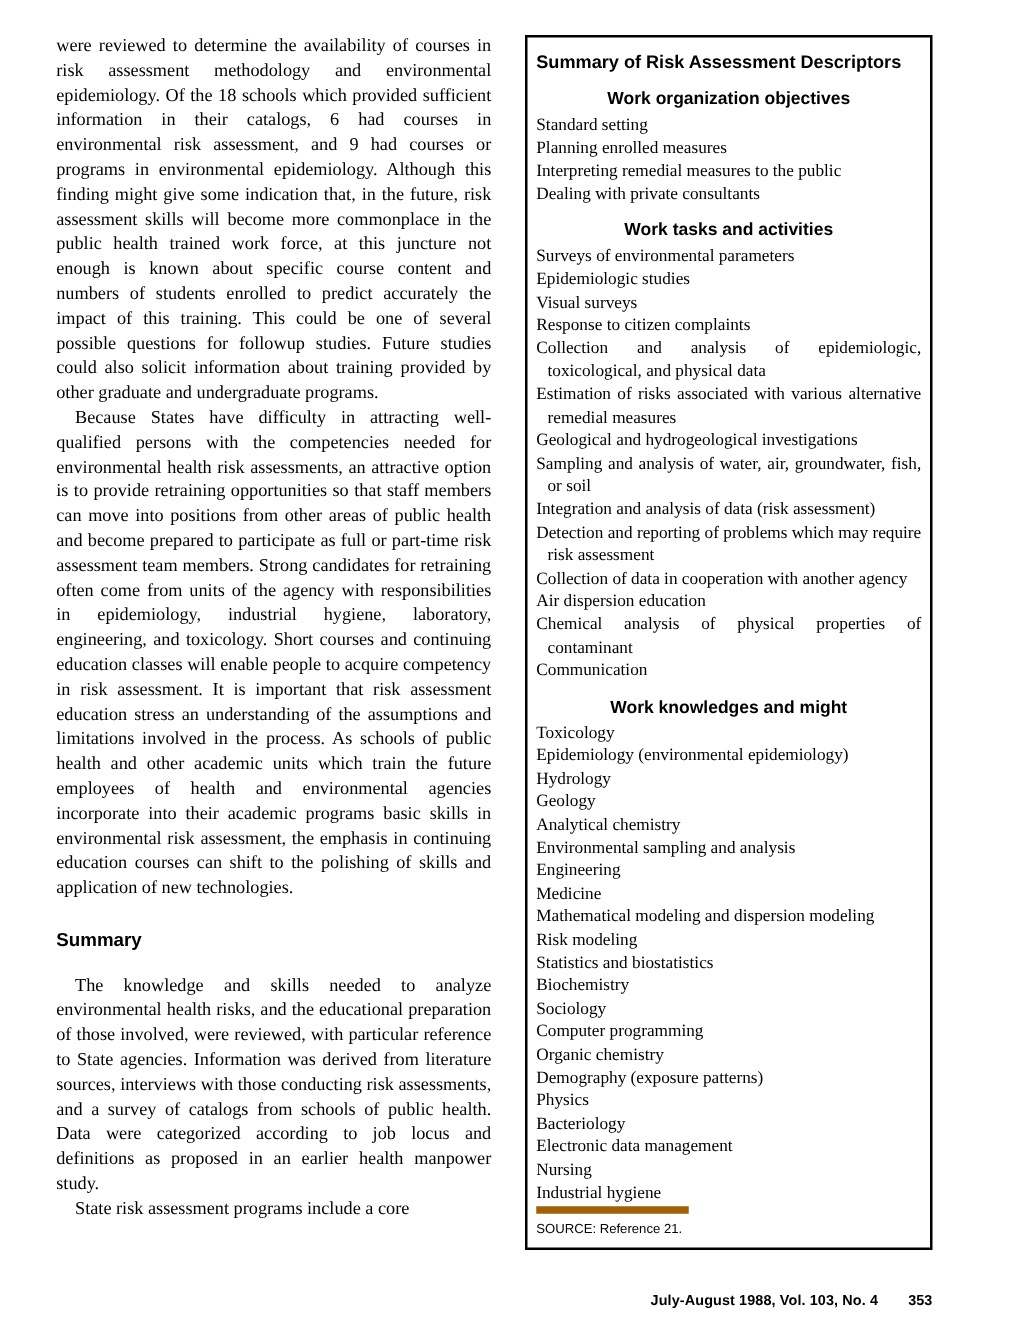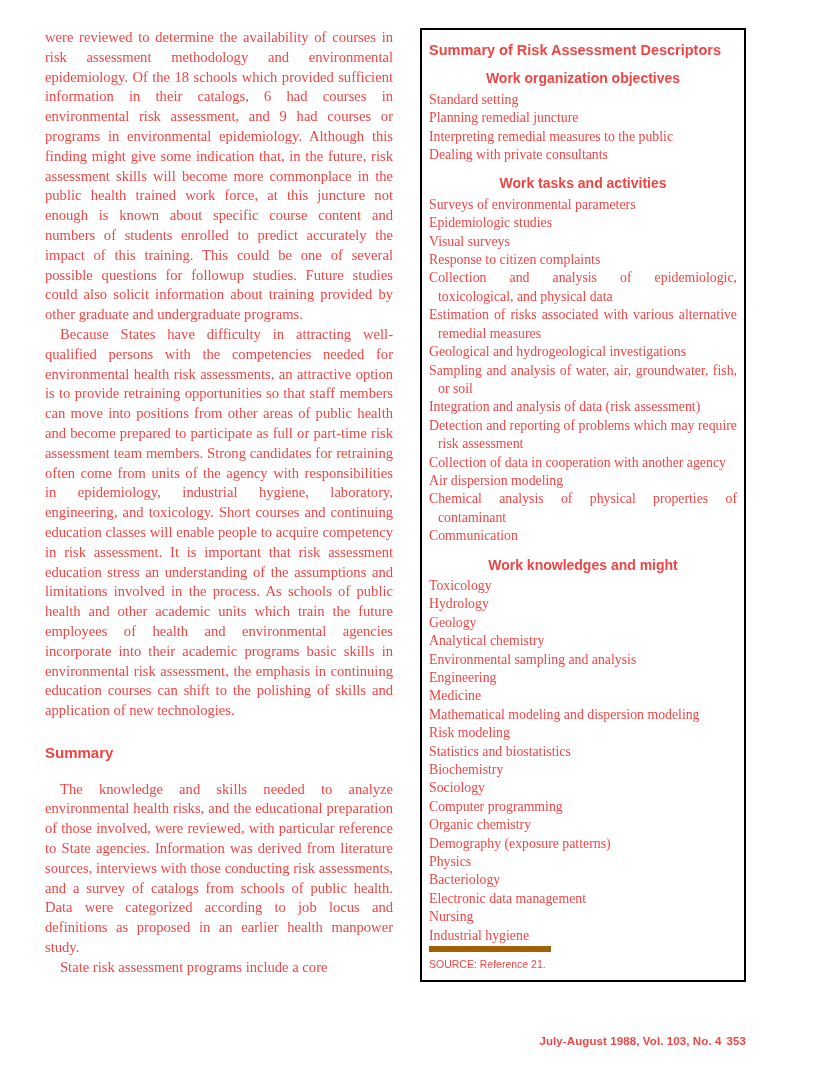--- a/index.html
+++ b/index.html
@@ -5,21 +5,21 @@
   html, body {
     margin: 0;
     padding: 0;
     background: #ffffff;
   }
   .page {
     position: relative;
     width: 816px;
     height: 1069px;
     background: #ffffff;
-    color: #ef4444;
+    color: #000000;
     font-family: "Liberation Serif", serif;
     overflow: hidden;
   }
   
   .left-col {
     position: absolute;
     left: 45px;
     top: 28px;
     width: 348px;
     font-size: 14.6px;
@@ -89,21 +89,21 @@
   .page-footer {
     position: absolute;
     top: 1035px;
     right: 70px;
     font-family: "Liberation Sans", sans-serif;
     font-weight: bold;
     font-size: 11.5px;
     letter-spacing: 0.1px;
   }
   .page-footer .page-number {
-    margin-left: 5px;
+    margin-left: 24px;
   }
 </style>
 </head>
 <body>
 
 <div class="page">
 
   <div class="left-col">
     <p class="para no-indent">were reviewed to determine the availability of courses in risk assessment methodology and environmental epidemiology. Of the 18 schools which provided sufficient information in their catalogs, 6 had courses in environmental risk assessment, and 9 had courses or programs in environmental epidemiology. Although this finding might give some indication that, in the future, risk assessment skills will become more commonplace in the public health trained work force, at this juncture not enough is known about specific course content and numbers of students enrolled to predict accurately the impact of this training. This could be one of several possible questions for followup studies. Future studies could also solicit information about training provided by other graduate and undergraduate programs.</p>
     <p class="para">Because States have difficulty in attracting well-qualified persons with the competencies needed for environmental health risk assessments, an attractive option is to provide retraining opportunities so that staff members can move into positions from other areas of public health and become prepared to participate as full or part-time risk assessment team members. Strong candidates for retraining often come from units of the agency with responsibilities in epidemiology, industrial hygiene, laboratory, engineering, and toxicology. Short courses and continuing education classes will enable people to acquire competency in risk assessment. It is important that risk assessment education stress an understanding of the assumptions and limitations involved in the process. As schools of public health and other academic units which train the future employees of health and environmental agencies incorporate into their academic programs basic skills in environmental risk assessment, the emphasis in continuing education courses can shift to the polishing of skills and application of new technologies.</p>
@@ -112,50 +112,51 @@
     <p class="para">State risk assessment programs include a core</p>
   </div>
 
   <aside class="box">
     <h2 class="box-title">Summary of Risk Assessment Descriptors</h2>
 
     <section>
       <h3 class="box-heading">Work organization objectives</h3>
       <ul class="box-list">
           <li class="box-item">Standard setting</li>
-          <li class="box-item">Planning remedial juncture</li>
+          <li class="box-item">Planning enrolled measures</li>
           <li class="box-item">Interpreting remedial measures to the public</li>
           <li class="box-item">Dealing with private consultants</li>
         </ul>
     </section>
 
     <section>
       <h3 class="box-heading">Work tasks and activities</h3>
       <ul class="box-list">
           <li class="box-item">Surveys of environmental parameters</li>
           <li class="box-item">Epidemiologic studies</li>
           <li class="box-item">Visual surveys</li>
           <li class="box-item">Response to citizen complaints</li>
           <li class="box-item">Collection and analysis of epidemiologic, toxicological, and physical data</li>
           <li class="box-item">Estimation of risks associated with various alternative remedial measures</li>
           <li class="box-item">Geological and hydrogeological investigations</li>
           <li class="box-item">Sampling and analysis of water, air, groundwater, fish, or soil</li>
           <li class="box-item">Integration and analysis of data (risk assessment)</li>
           <li class="box-item">Detection and reporting of problems which may require risk assessment</li>
           <li class="box-item">Collection of data in cooperation with another agency</li>
-          <li class="box-item">Air dispersion modeling</li>
+          <li class="box-item">Air dispersion education</li>
           <li class="box-item">Chemical analysis of physical properties of contaminant</li>
           <li class="box-item">Communication</li>
         </ul>
     </section>
 
     <section>
       <h3 class="box-heading">Work knowledges and might</h3>
       <ul class="box-list">
           <li class="box-item">Toxicology</li>
+          <li class="box-item">Epidemiology (environmental epidemiology)</li>
           <li class="box-item">Hydrology</li>
           <li class="box-item">Geology</li>
           <li class="box-item">Analytical chemistry</li>
           <li class="box-item">Environmental sampling and analysis</li>
           <li class="box-item">Engineering</li>
           <li class="box-item">Medicine</li>
           <li class="box-item">Mathematical modeling and dispersion modeling</li>
           <li class="box-item">Risk modeling</li>
           <li class="box-item">Statistics and biostatistics</li>
           <li class="box-item">Biochemistry</li>

